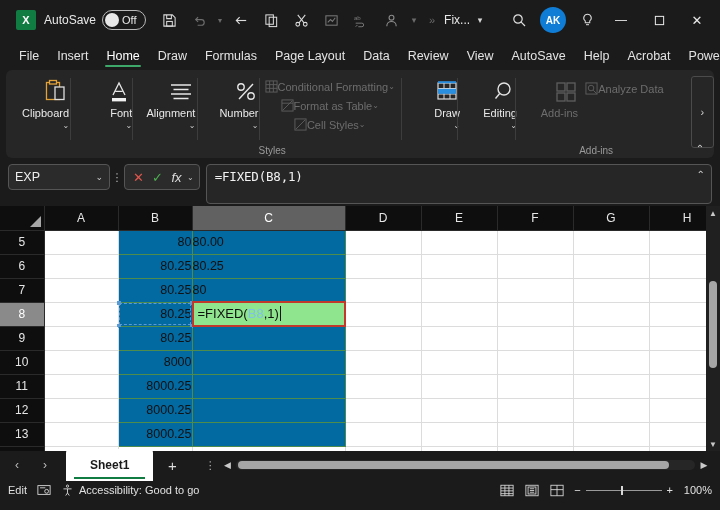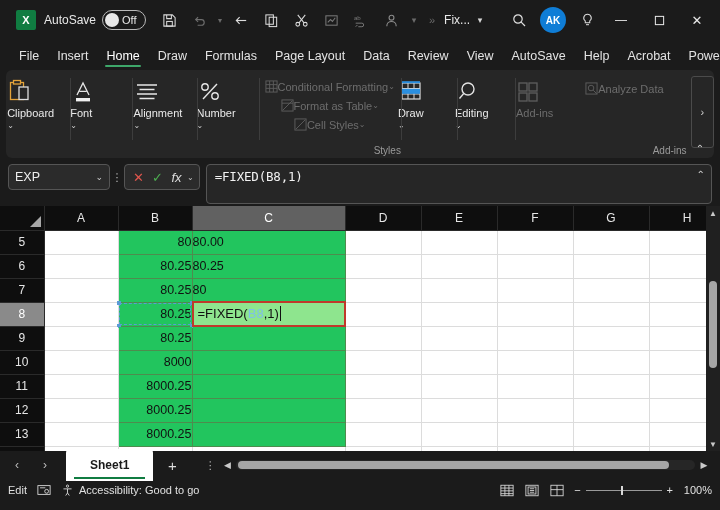--- a/index.html
+++ b/index.html
@@ -59,27 +59,27 @@
   
   .ribbon {
     height: 88px; background: #262626; margin: 2px 6px 0 6px; border-radius: 6px;
     display: flex; align-items: stretch; position: relative; overflow: hidden;
   }
   .rgroup { display: flex; flex-direction: column; align-items: center; justify-content: flex-start;
     padding: 6px 0 0 0; position: relative; }
   .rgroup + .rgroup.sep::before {
     content: ""; position: absolute; left: 0; top: 8px; bottom: 18px; width: 1px; background: #3d3d3d;
   }
-  .big-btn { width: 62px; display: flex; flex-direction: column; align-items: flex-start; gap: 1px; }
+  .big-btn { width: 62px; display: flex; flex-direction: column; align-items: flex-end; gap: 1px; }
   .big-btn .glyph { height: 30px; display: flex; align-items: flex-end; justify-content: center; color: #e4e4e4; }
   .big-btn .lbl { font-size: 11px; color: #e9e9e9; line-height: 13px; }
   .big-btn .chev { font-size: 8px; color: #cfcfcf; line-height: 9px; }
   .styles-group { padding: 7px 6px 0 6px; display: flex; flex-direction: column; justify-content: flex-start; width: 144px; }
   .sty-item { display: flex; align-items: center; color: #6d6d6d; font-size: 11px; height: 19px; white-space: nowrap; }
-  .grp-label { position: absolute; bottom: 2px; left: 0; right: 0; text-align: right; font-size: 10px; color: #9a9a9a; }
+  .grp-label { position: absolute; bottom: 2px; left: 0; right: 0; text-align: left; font-size: 10px; color: #9a9a9a; }
   .addins-group { padding: 7px 6px 0 6px; width: 96px; display: flex; flex-direction: column; align-items: flex-start; }
   .overflow-box {
     width: 24px; margin: 6px 0 10px 4px; border: 1px solid #4b4b4b; border-radius: 3px;
     display: flex; align-items: center; justify-content: center; color: #d0d0d0; font-size: 11px;
   }
   .collapse-btn { position: absolute; right: 4px; bottom: 2px; width: 20px; height: 16px;
     display: flex; align-items: center; justify-content: center; color: #d6d6d6; font-size: 10px; }
 
   
   .fbar { height: 48px; display: flex; align-items: flex-start; padding: 6px 8px 0 8px; gap: 0; }
@@ -123,21 +123,21 @@
   .rowhdr.sel { background: #8a8a8a; color: #ffffff; }
   .selall { width: 44px; background: #0e0e0e; border-right: 1px solid #2a2a2a; border-bottom: 1px solid #2a2a2a; position: relative; }
   .selall .tri {
     position: absolute; right: 3px; bottom: 3px; width: 0; height: 0;
     border-left: 11px solid transparent; border-bottom: 11px solid #a8a8a8;
   }
   td.cell {
     background: #ffffff; border-right: 1px solid #dcdcdc; border-bottom: 1px solid #dcdcdc;
     font-size: 12.5px; color: #111; padding: 0 3px; position: relative; vertical-align: middle;
   }
-  td.cell.green { background: #22c55e; border-right: 1px solid #4e8c4e; border-bottom: 1px solid #4e8c4e; }
+  td.cell.green { background: #0369a1; border-right: 1px solid #4e8c4e; border-bottom: 1px solid #4e8c4e; }
   td.cell.num { text-align: right; }
   td.cell.txt { text-align: left; }
   
   td.cell.srcref { outline: 1.5px dashed #5b9bd5; outline-offset: -2px; }
   .anthandle { position: absolute; width: 4px; height: 4px; background: #5b9bd5; }
   .ah-tl { left: -2px; top: -2px; } .ah-tr { right: -2px; top: -2px; }
   .ah-bl { left: -2px; bottom: -2px; } .ah-br { right: -2px; bottom: -2px; }
   
   .editbox {
     position: absolute; left: -1px; top: -2px; min-width: calc(100% + 2px); height: 26px;

